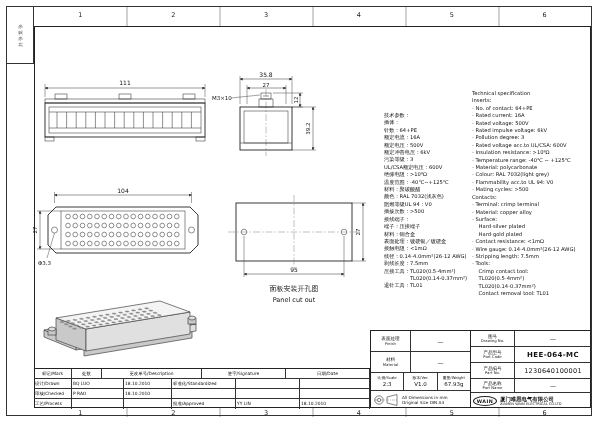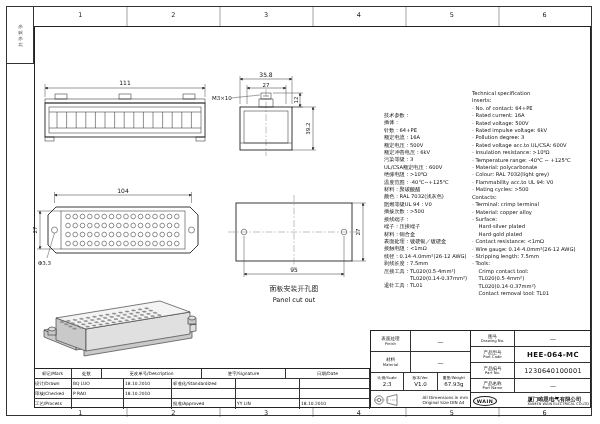--- a/index.html
+++ b/index.html
@@ -40,21 +40,21 @@
   .trow:last-child { border-bottom:none; }
   .trow div { border-right:1px solid #333; font-size:4.4px; line-height:9px; padding:0 1px;
               white-space:nowrap; overflow:hidden; }
   .th div { text-align:center; }
   .w38{width:38px}.w30{width:30px}.w100{width:100px}.w84{width:84px}
   .w52{width:52px}.w48{width:48px}.w64{width:64px}.w70{width:70px}
   .tb-mid { position:absolute; left:370px; top:330px; width:100px; height:78px;
             border-top:1px solid #222; border-left:1px solid #222; }
   .tb-right { position:absolute; left:470px; top:330px; width:121px; height:78px;
               border-top:1px solid #222; border-left:1px solid #222; }
-  .frow { display:flex; border-bottom:1px solid #333; align-items:stretch;justify-content:space-between; }
+  .frow { display:flex; border-bottom:1px solid #333; align-items:stretch; }
   .frow:last-child { border-bottom:none; }
   .lab { width:40px; border-right:1px solid #333; text-align:center; display:flex;
          flex-direction:column; justify-content:center; }
   .lab .cn { font-size:4.6px; line-height:5.4px; }
   .lab .en { font-size:3.8px; line-height:4.4px; color:#222; }
   .val { flex:1; display:flex; align-items:center; justify-content:center; font-size:6px; }
   .h21{height:21px}.h18{height:18px}.h16{height:16px}.h14{height:14px}
   .mcell { flex:1; border-right:1px solid #333; text-align:center; display:flex;
            flex-direction:column; justify-content:center; }
   .mcell:last-child { border-right:none; }

